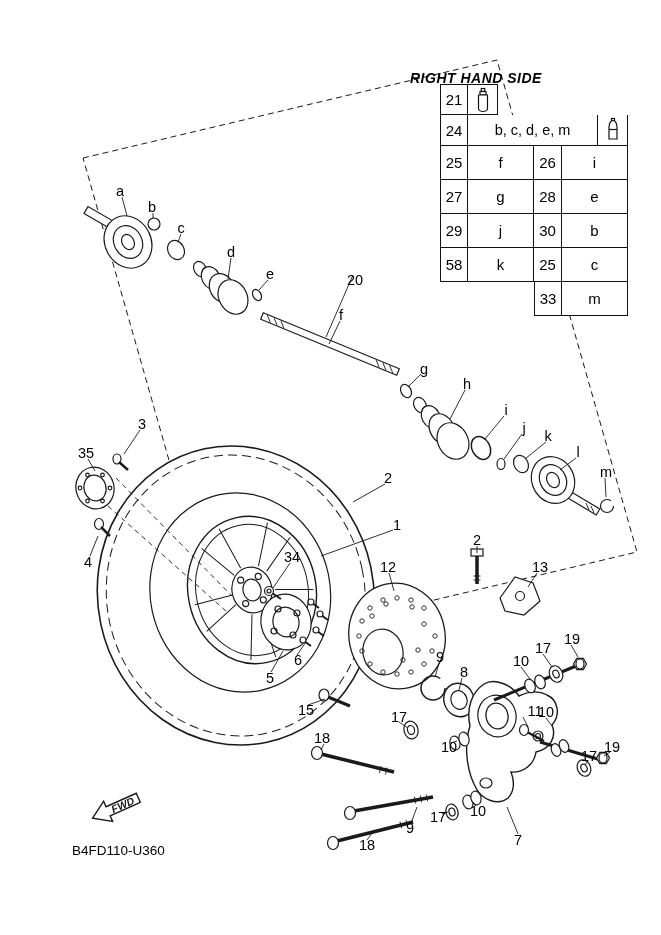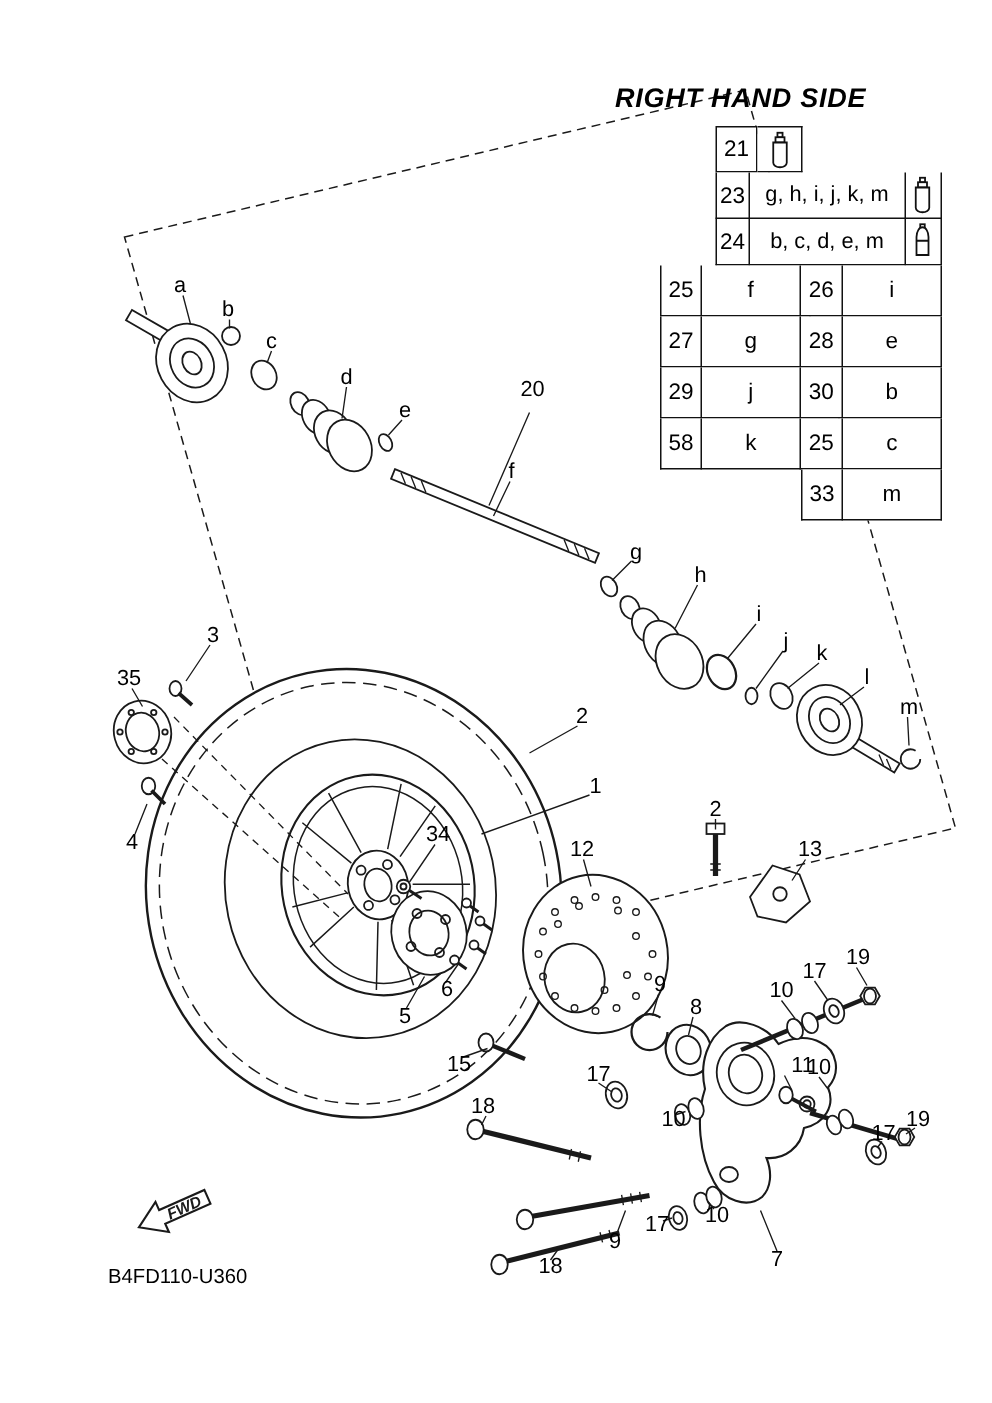--- a/index.html
+++ b/index.html
@@ -1,29 +1,29 @@
 <!DOCTYPE html>
 <html><head>
 <meta charset="utf-8">
 <style>
   html,body{margin:0;padding:0;background:#fff;}
   .stage{position:relative;width:661px;height:935px;background:#fff;overflow:hidden;
          font-family:"Liberation Sans",sans-serif;color:#000;}
   svg.diagram{position:absolute;left:0;top:0;}
-  .title{position:absolute;left:410px;top:55px;font-size:18px;font-weight:bold;font-style:italic;
+  .title{position:absolute;left:410px;top:70px;font-size:14px;font-weight:bold;font-style:italic;
          letter-spacing:.5px;white-space:nowrap;}
   .part-code{position:absolute;left:72px;top:843px;font-size:13.5px;}
   .co{position:absolute;transform:translate(-50%,-50%);font-size:14.5px;line-height:1;}
   .legend{position:absolute;left:440px;top:84px;width:188px;}
   .lrow{display:flex;}
   .lrow .cell{box-sizing:border-box;display:flex;align-items:center;justify-content:center;
               border-right:1.6px solid #111;border-bottom:1.6px solid #111;background:#fff;font-size:15px;}
   .lrow .cell.first{border-left:1.6px solid #111;}
   .legend .lrow:first-child .cell{border-top:1.6px solid #111;}
-  .grease{height:31px;margin-left:37px;}
+  .grease{height:31px;}
   .pair{height:34px;}
   .cell.num{width:28px;}
   .cell.letters{width:130px;font-size:14.5px;}
   .cell.icon{width:30px;}
   .cell.val{width:66px;}
   .cell.ghost{border:none;background:transparent;}
 </style>
 </head>
 <body>
 
@@ -285,33 +285,20 @@
       <svg width="18" height="26" viewBox="0 0 18 26">
             <g fill="#fff" stroke="#111" stroke-width="1.2">
               <rect x="7.3" y="1.5" width="3.4" height="3"></rect>
               <rect x="6" y="4.5" width="6" height="3.5"></rect>
               <path d="M4.5,8 h9 v13.5 a4.5,3 0 0 1 -9,0 Z"></path>
             </g>
           </svg>
     </div>
   </div>
   <div class="lrow grease">
-    <div class="cell num first">23</div>
-    <div class="cell letters">g, h, i, j, k, m</div>
-    <div class="cell icon">
-      <svg width="18" height="26" viewBox="0 0 18 26">
-            <g fill="#fff" stroke="#111" stroke-width="1.2">
-              <rect x="7.3" y="1.5" width="3.4" height="3"></rect>
-              <rect x="6" y="4.5" width="6" height="3.5"></rect>
-              <path d="M4.5,8 h9 v13.5 a4.5,3 0 0 1 -9,0 Z"></path>
-            </g>
-          </svg>
-    </div>
-  </div>
-  <div class="lrow grease">
     <div class="cell num first">24</div>
     <div class="cell letters">b, c, d, e, m</div>
     <div class="cell icon">
       <svg width="18" height="26" viewBox="0 0 18 26">
             <g fill="#fff" stroke="#111" stroke-width="1.2">
               <rect x="7.5" y="1.5" width="3" height="3"></rect>
               <path d="M5,10 a4,6.5 0 0 1 8,0 v12 h-8 Z"></path>
               <line x1="5" y1="12.5" x2="13" y2="12.5"></line>
             </g>
           </svg>
@@ -348,21 +335,21 @@
     <div class="cell val">m</div>
   </div>
 </div>
 
 <div class="co" style="left:120px;top:191px">a</div>
 <div class="co" style="left:152px;top:207px">b</div>
 <div class="co" style="left:181px;top:228px">c</div>
 <div class="co" style="left:231px;top:252px">d</div>
 <div class="co" style="left:270px;top:274px">e</div>
 <div class="co" style="left:341px;top:315px">f</div>
-<div class="co" style="left:355px;top:260px">20</div>
+<div class="co" style="left:355px;top:280px">20</div>
 <div class="co" style="left:424px;top:369px">g</div>
 <div class="co" style="left:467px;top:384px">h</div>
 <div class="co" style="left:506px;top:410px">i</div>
 <div class="co" style="left:524px;top:428px">j</div>
 <div class="co" style="left:548px;top:436px">k</div>
 <div class="co" style="left:578px;top:452px">l</div>
 <div class="co" style="left:606px;top:472px">m</div>
 <div class="co" style="left:86px;top:453px">35</div>
 <div class="co" style="left:142px;top:424px">3</div>
 <div class="co" style="left:88px;top:562px">4</div>

